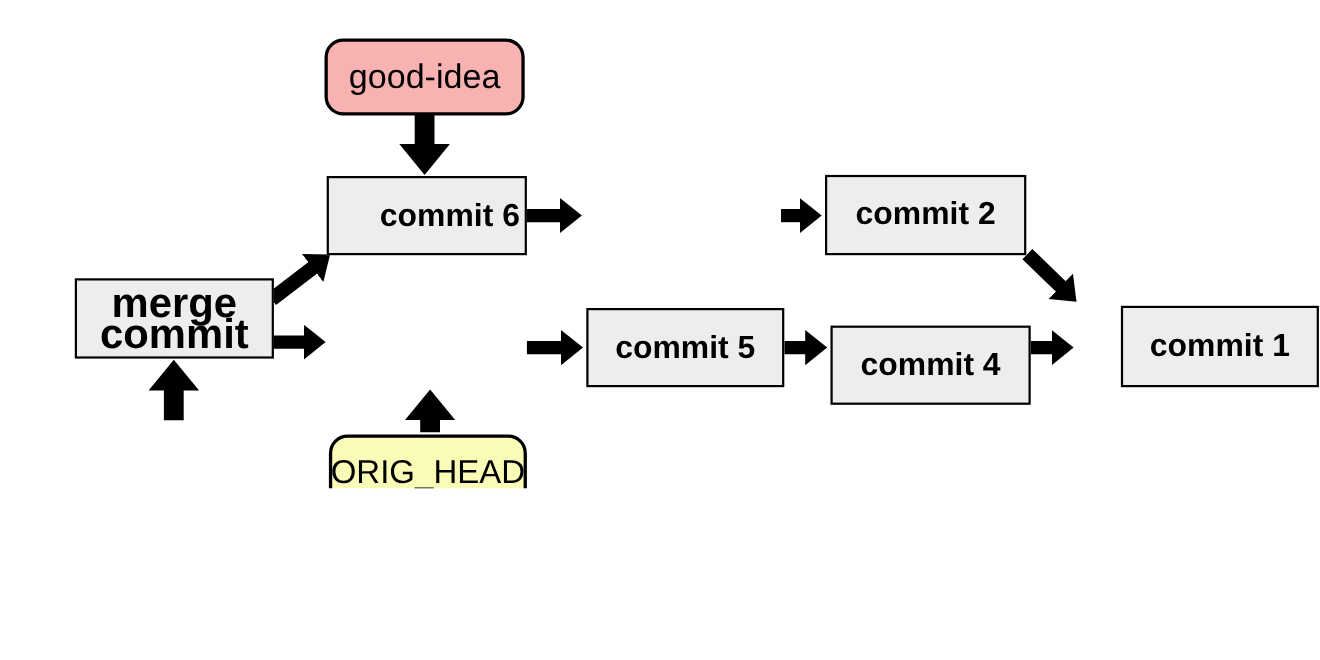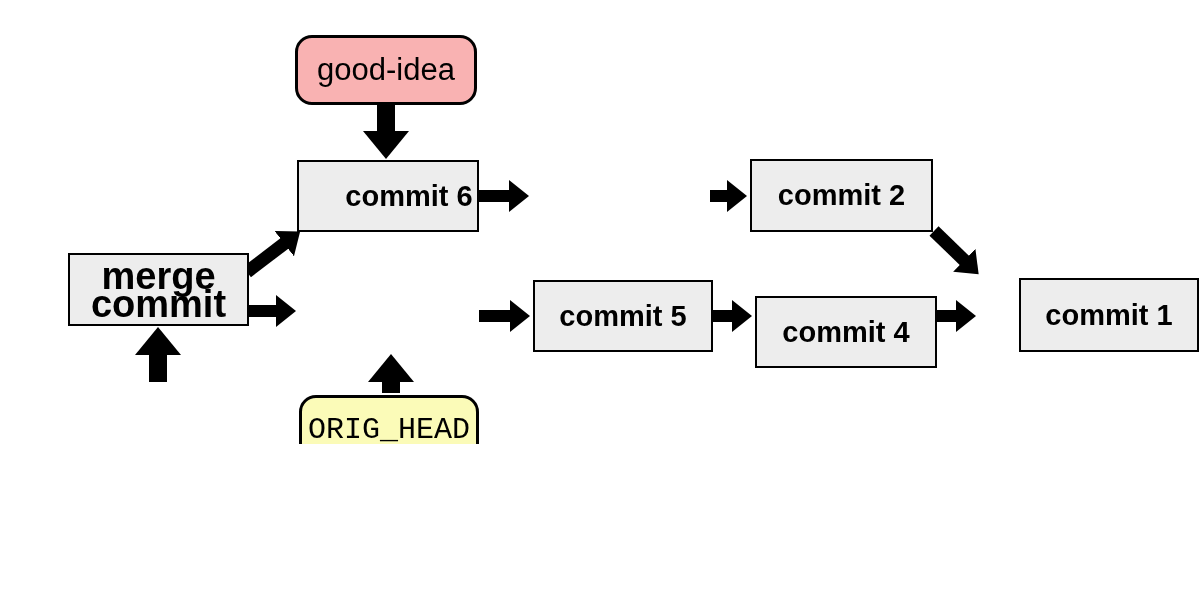--- a/index.html
+++ b/index.html
@@ -65,21 +65,21 @@
   #n-commit6    { left: 297px; top: 160px; width: 182px; height: 72px; padding-left: 42px; }
   #n-commit3    { left: 532px; top: 159px; width: 178px; height: 73px; }
   #n-commit2    { left: 750px; top: 159px; width: 183px; height: 73px; }
   #n-merge      { left:  68px; top: 253px; width: 181px; height: 73px; }
   #n-commit7    { left: 298px; top: 282px; width: 181px; height: 71px; }
   #n-commit5    { left: 533px; top: 280px; width: 180px; height: 72px; }
   #n-commit4    { left: 755px; top: 280px; width: 182px; height: 72px; margin-top: 16px; }
   #n-commit1    { left: 979px; top: 278px; width: 180px; height: 74px; margin-left: 40px; }
   #n-master     { left:  68px; top: 380px; width: 180px; height: 70px; }
   #n-head       { left:  67px; top: 495px; width: 180px; height: 72px; }
-  #n-orig-head  { left: 299px; top: 395px; width: 180px; height: 70px; font-family: Liberation Mono, monospace; }
+  #n-orig-head  { left: 299px; top: 395px; width: 180px; height: 70px; }
 </style>
 </head>
 <body>
 
 <div class="canvas">
 
   <svg class="edges" width="1200" height="600" viewBox="0 0 1200 600">
     <defs>
       <marker id="ah-std" markerUnits="userSpaceOnUse" markerWidth="22" markerHeight="34" refX="1" refY="16" orient="auto">
         <path class="ah" d="M0,0 L20,16 L0,32 Z"></path>

